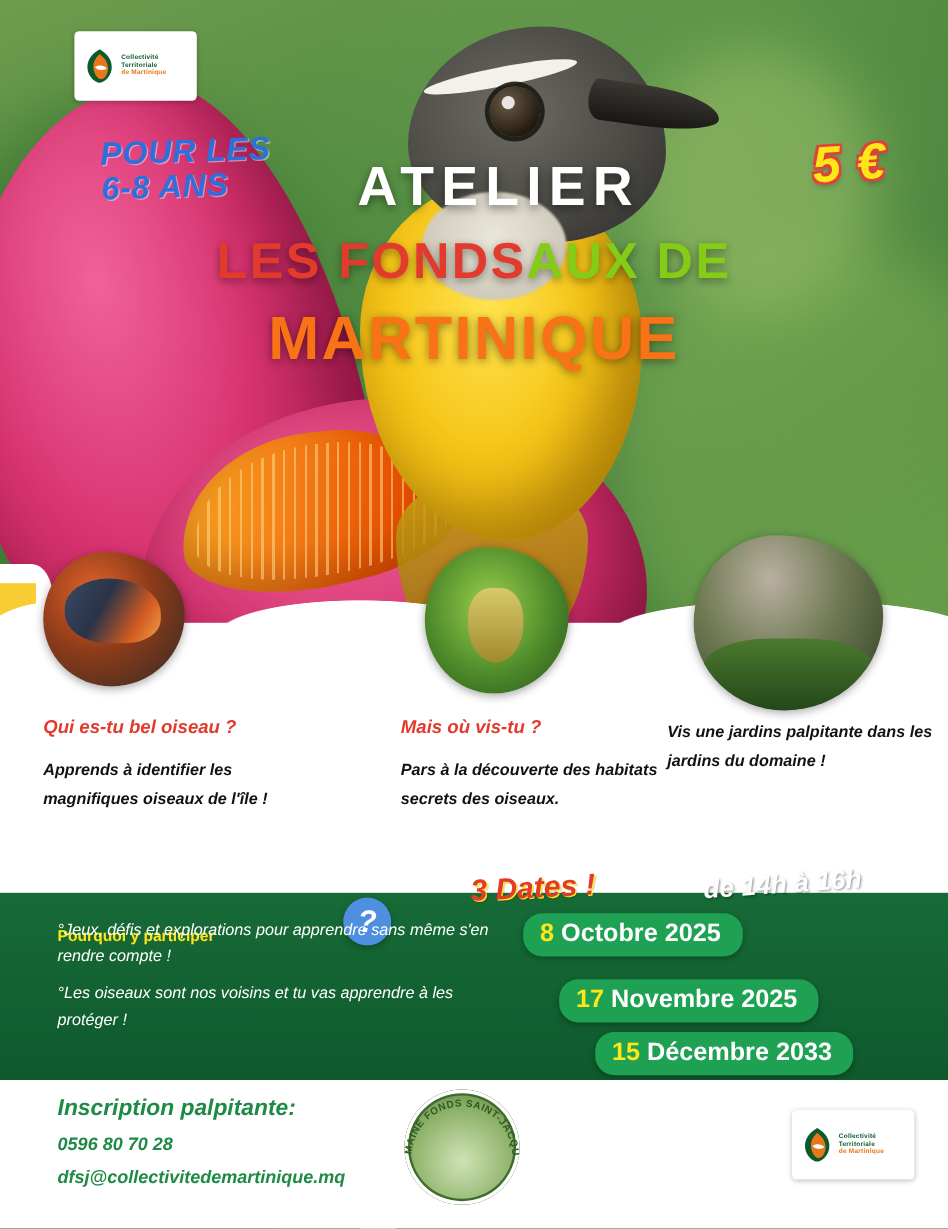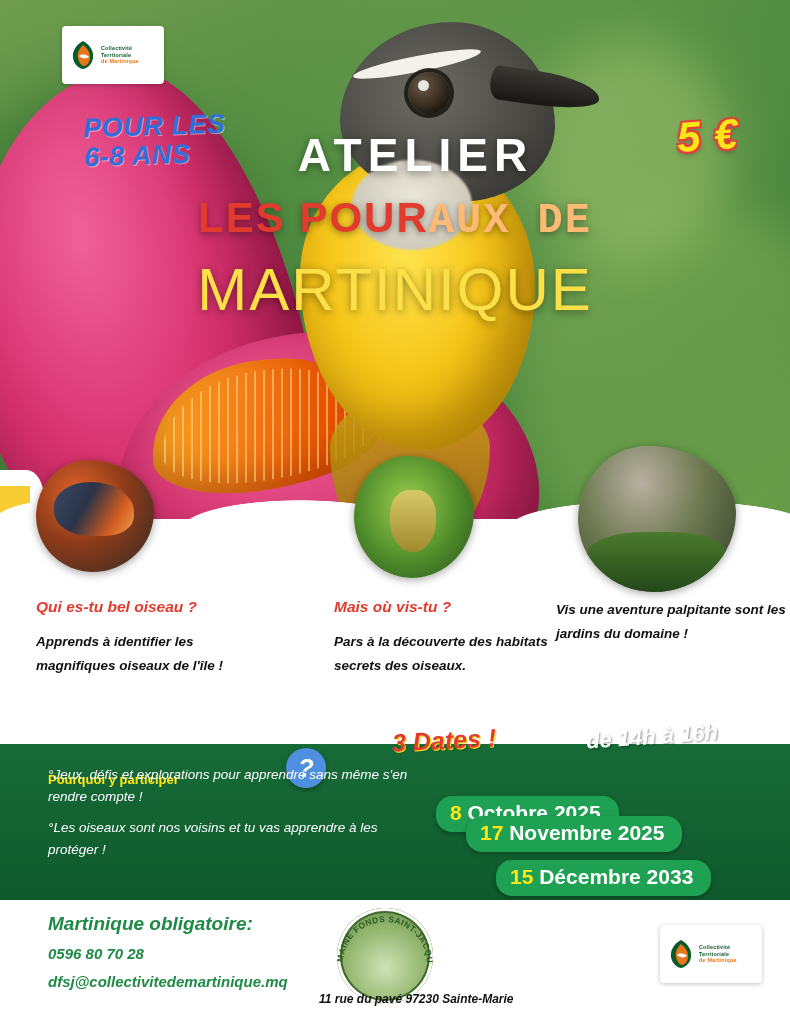--- a/index.html
+++ b/index.html
@@ -310,27 +310,27 @@
     margin-left: 41px;
   }
   .t-line2 {
     margin-top: 12px;
     font-size: 42px;
     font-weight: bold;
     letter-spacing: 2px;
     text-shadow: 0 2px 7px rgba(0,0,0,.4);
   }
   .t-line2 .red { color: #e23b2e; }
-  .t-line2 .white { color: #fdba74; font-family: Liberation Mono, monospace; }
+  .t-line2 .white { color: #84cc16; }
   .t-line3 {
     margin-top: 10px;
-    font-size: 60px;
-    font-weight: normal;
+    font-size: 51px;
+    font-weight: bold;
     letter-spacing: 2px;
-    color: #fde047;
+    color: #f97316;
     text-shadow: 0 2px 8px rgba(0,0,0,.45);
   }
 
   
   .activity {
     position: absolute;
     width: 230px;
   }
   .act1 { left: 36px; top: 598px; }
   .act2 { left: 334px; top: 598px; }
@@ -459,21 +459,21 @@
     border-radius: 16px;
     background: #1fa153;
     color: #ffffff;
     font-size: 21px;
     font-weight: bold;
     padding: 5px 18px 7px 14px;
     box-shadow: 0 2px 5px rgba(0,0,0,.3);
     white-space: nowrap;
   }
   .date-chip .num { color: #ffe617; }
-  .chip1 { left: 436px; top: 796px; }
+  .chip1 { left: 436px; top: 761px; }
   .chip2 { left: 466px; top: 816px; }
   .chip3 { left: 496px; top: 860px; }
 
   .inscription {
     position: absolute;
     left: 48px;
     top: 913px;
     font-size: 19px;
     font-weight: bold;
     font-style: italic;
@@ -570,21 +570,21 @@
 
   <div class="pour-les">
     <div>POUR LES</div>
     <div>6-8 ANS</div>
   </div>
   <div class="price-badge">5 €</div>
 
   <div class="title-block">
     <div class="t-atelier">ATELIER</div>
     <div class="t-line2">
-      <span class="red">LES POUR</span><span class="white">AUX DE</span>
+      <span class="red">LES FONDS</span><span class="white">AUX DE</span>
     </div>
     <div class="t-line3">MARTINIQUE</div>
   </div>
 
   <div class="white-left-patch"></div>
   <div class="yellow-strip"></div>
   <div class="band-top-notch"></div>
   <div class="white-band"></div>
   <div class="band-bottom-notch"></div>
 
@@ -594,21 +594,21 @@
 
   <div class="activity act2">
     <div class="act-title">Mais où vis-tu ?</div>
     <div class="act-body">Pars à la découverte des habitats secrets des oiseaux.</div>
   </div>
   <div class="activity act1">
     <div class="act-title">Qui es-tu bel oiseau ?</div>
     <div class="act-body">Apprends à identifier les magnifiques oiseaux de l'île !</div>
   </div>
   <div class="activity act3">
-    <div class="act-body">Vis une aventure palpitante sont les jardins du domaine !</div>
+    <div class="act-body">Vis une jardins palpitante dans les jardins du domaine !</div>
   </div>
 
   <div class="bottom-panel"></div>
 
   <div class="three-dates">3 Dates !</div>
   <div class="horaire">de 14h à 16h</div>
 
   <div class="pourquoi-title">Pourquoi y participer</div>
   <div class="question-mark">?</div>
   <div class="bullets">
@@ -625,37 +625,36 @@
     <span>Novembre 2025</span>
   </div>
   <div class="date-chip chip3">
     <span class="num">15</span>
     <span>Décembre 2033</span>
   </div>
 
   <div class="bottom-white-strip"></div>
   <div class="bottom-white-strip2"></div>
 
-  <div class="inscription">Martinique obligatoire:</div>
+  <div class="inscription">Inscription palpitante:</div>
   <div class="contact">
     <div>0596 80 70 28</div>
     <div>dfsj@collectivitedemartinique.mq</div>
   </div>
 
   <div class="stamp">
     <div class="stamp-circle"></div>
     <svg class="stamp-arc" viewBox="0 0 108 108">
       <defs>
         <path id="arcpath" d="M 12 58 A 42 42 0 1 1 96 58"></path>
       </defs>
       <text>
         <textPath href="#arcpath" startOffset="50%" text-anchor="middle" id="stamp-textpath">DOMAINE FONDS SAINT-JACQUES</textPath>
       </text>
     </svg>
-    <div class="stamp-addr">11 rue du pavé 97230 Sainte-Marie</div>
   </div>
 
   <div class="logo-box logo-br">
     <svg class="logo-mark" viewBox="0 0 26 30">
       <path d="M13 1 C6 5, 2 11, 3 18 C4 25, 10 29, 13 29 C16 29, 22 25, 23 18 C24 11, 20 5, 13 1 Z" fill="#0a5a2a"></path>
       <path d="M13 5 C9 9, 7 13, 8 18 C9 23, 12 26, 14 26 C17 26, 20 22, 20 17 C20 12, 17 8, 13 5 Z" fill="#e8761a"></path>
       <path d="M9 16 C12 14, 16 14, 19 17 C16 19, 12 19, 9 16 Z" fill="#ffffff"></path>
     </svg>
     <div class="logo-text">
       <div class="l1">Collectivité</div>

